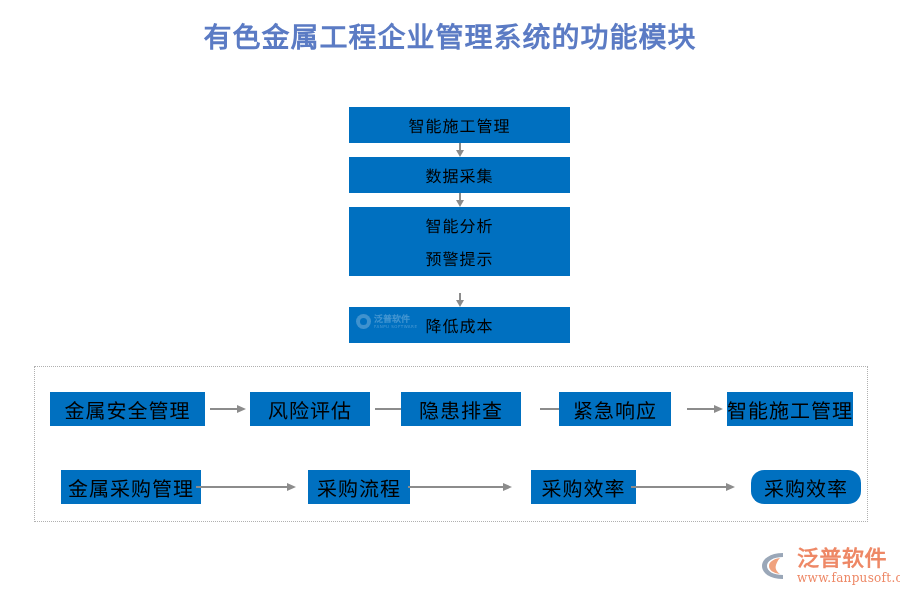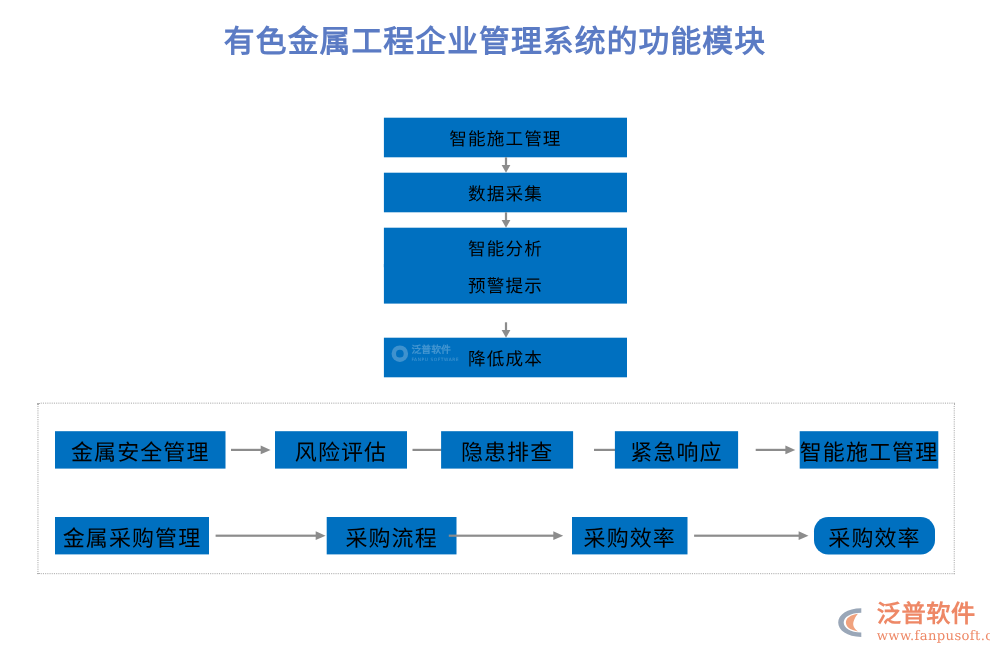--- a/index.html
+++ b/index.html
@@ -96,21 +96,21 @@
     border: 1px dotted #B0B0B0;
     box-sizing: border-box;
   }
 
   
   .hrow-node {
     height: 34px;
     font-size: 20px;
   }
   .row1 { top: 392px; }
-  .row2 { top: 470px; }
+  .row2 { top: 470px; margin-left: 11px; }
 
   .harrow {
     position: absolute;
     height: 9px;
   }
   .harrow .shaft {
     position: absolute;
     left: 0;
     top: 3px;
     height: 2px;
@@ -287,21 +287,21 @@
 
 <div class="node hrow-node row1" style="left:727px; width:126px;">智能施工管理</div>
 
 <div class="node hrow-node row2" style="left:50px;  width:140px;">金属采购管理</div>
 
 <div class="harrow ha-row2" style="left:196px; width:100px;">
   <span class="shaft"></span>
   <span class="head"></span>
 </div>
 
-<div class="node hrow-node row2" style="left:297px; width:118px;">采购流程</div>
+<div class="node hrow-node row2" style="left:297px; width:102px;">采购流程</div>
 
 <div class="harrow ha-row2" style="left:408px; width:104px;">
   <span class="shaft"></span>
   <span class="head"></span>
 </div>
 
 <div class="node hrow-node row2" style="left:520px; width:105px;">采购效率</div>
 
 <div class="harrow ha-row2" style="left:631px; width:104px;">
   <span class="shaft"></span>

